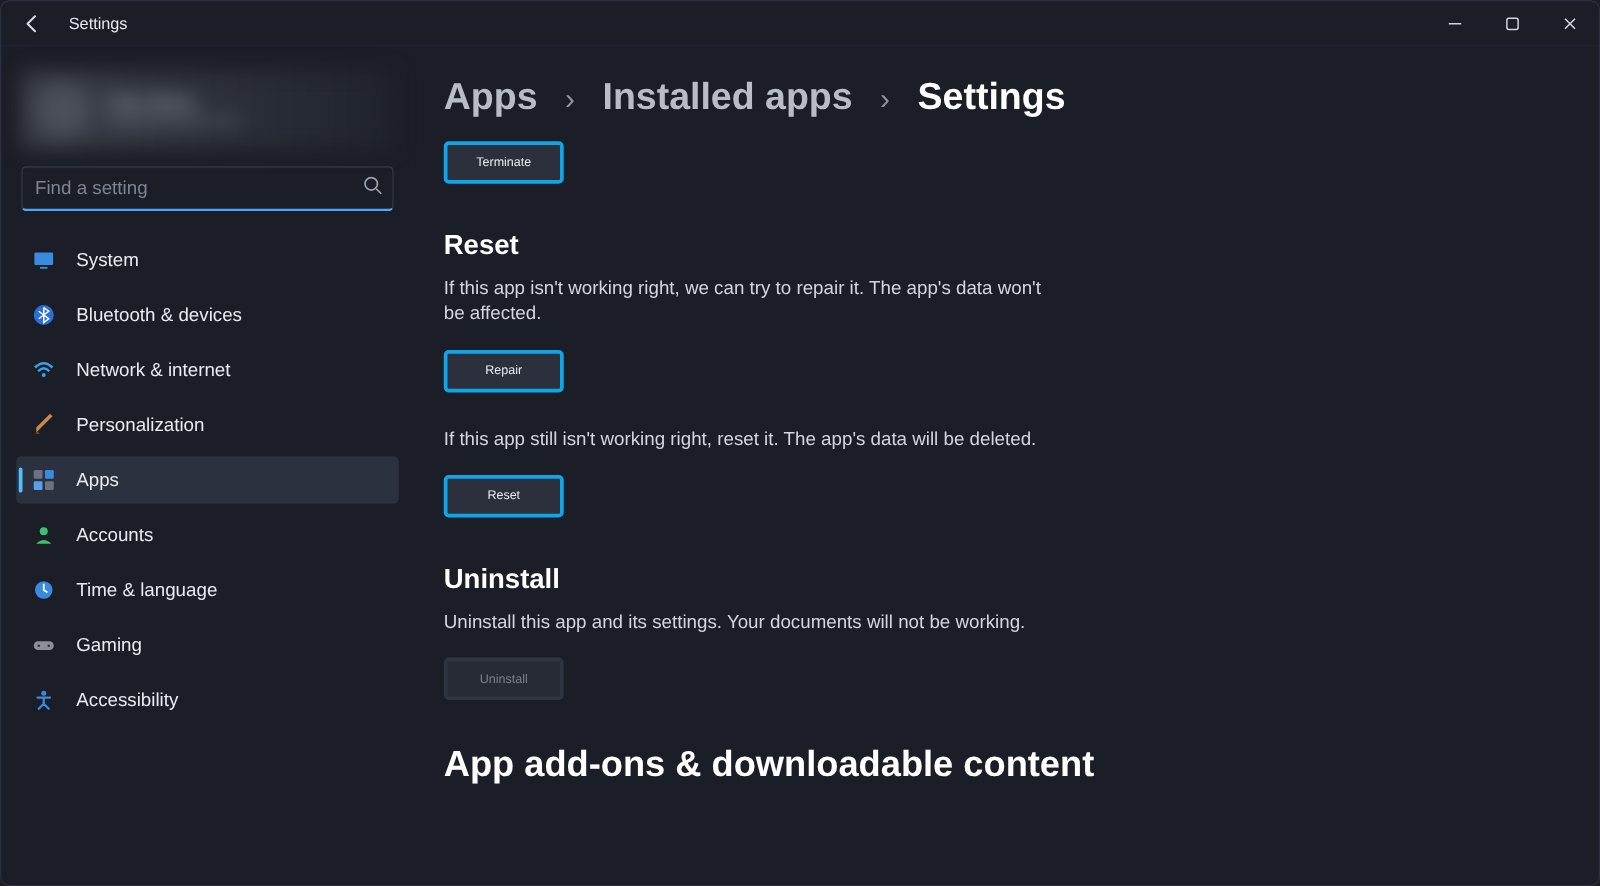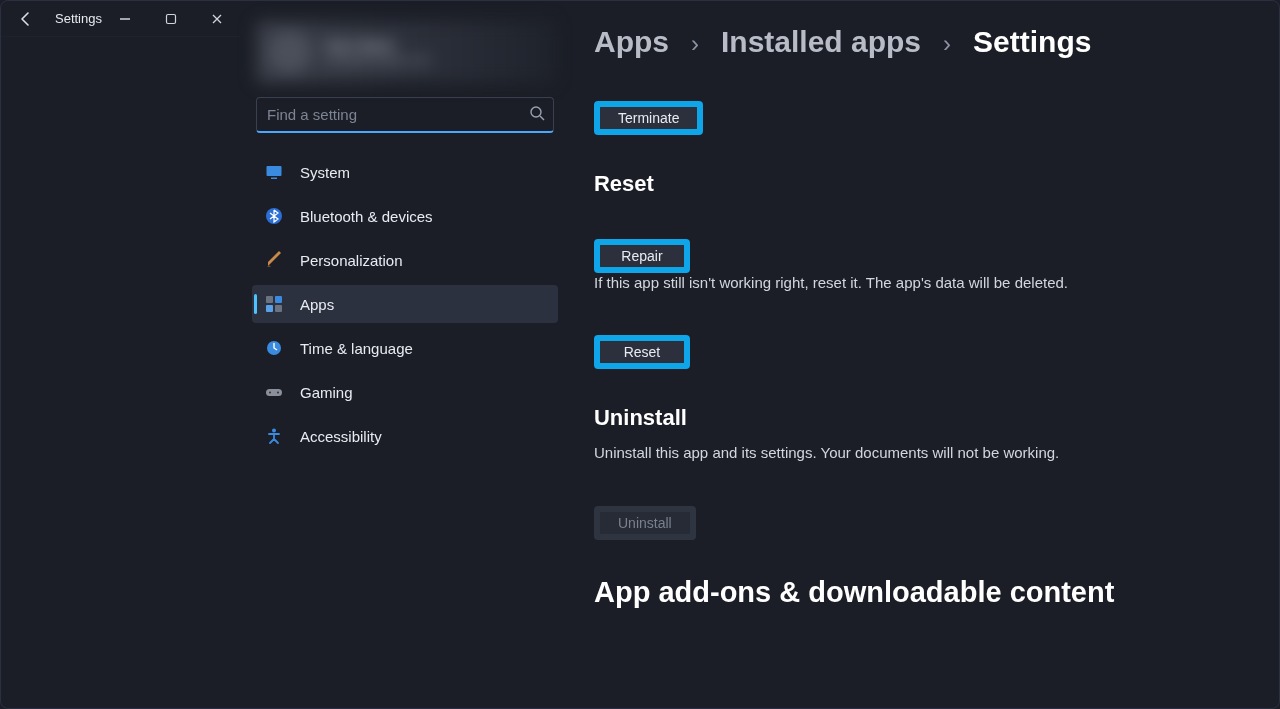--- a/index.html
+++ b/index.html
@@ -5,21 +5,21 @@
   * { box-sizing: border-box; margin: 0; padding: 0; }
   html, body {
     width: 1280px; height: 709px;
     background: #1b1e26;
     color: #ffffff;
     font-family: "Segoe UI", Arial, sans-serif;
     overflow: hidden;
   }
   .window {
     width: 1280px; height: 709px;
-    display: flex; 
+    display: flex; flex-direction: column;
     border: 1px solid #2a3040;
     border-radius: 8px;
     overflow: hidden;
   }
   .titlebar {
     height: 36px;
     display: flex; align-items: center;
     padding: 0 0 0 14px;
     border-bottom: 1px solid #1c2230;
   }
@@ -98,33 +98,32 @@
   .main { flex: 1; padding: 18px 30px 0 24px; overflow-y: hidden; }
   .breadcrumb { display: flex; align-items: baseline; gap: 22px; margin: 6px 0 18px 0; }
   .breadcrumb .crumb { font-size: 30px; font-weight: 600; color: #b7bcc6; cursor: pointer; }
   .breadcrumb .crumb.current { color: #ffffff; }
   .breadcrumb .sep { font-size: 24px; color: #8d93a1; }
   .action-btn {
     display: inline-flex; align-items: center; justify-content: center;
     height: 34px; min-width: 96px;
     padding: 0 18px;
     background: #2b303c;
-    border: 6px solid #0ea5e9;
+    border: 3px solid #0ea5e9;
     border-radius: 4px;
-    color: #e8ebf1; font-size: 14px;
-    cursor: pointer;
-    margin-top: 24px;
+    color: #e8ebf1; font-size: 10px;
+    cursor: pointer;
   }
   .action-btn.disabled { color: #7a808e; border-color: #2f3441; background: #262b36; cursor: default; }
   .section-title { font-size: 22px; font-weight: 600; margin-bottom: 6px; }
   .section-title.lg { font-size: 29px; }
   .desc { color: #d2d6df; font-size: 15px; max-width: 480px; line-height: 1.35; }
   .gap12 { margin-top: 12px; }
   .gap18 { margin-top: 18px; }
-  .gap28 { }
+  .gap28 { margin-top: 28px; }
   .gap36 { margin-top: 36px; }
 </style>
 </head>
 <body>
 
 <div class="window">
   <div class="titlebar">
     <span class="back-icon">
       <svg width="16" height="16" viewBox="0 0 16 16">
           <path d="M10 2 L4 8 L10 14" stroke="currentColor" stroke-width="1.6" fill="none" stroke-linecap="round" stroke-linejoin="round"></path>
@@ -185,36 +184,55 @@
             <svg width="18" height="18" viewBox="0 0 18 18">
                 <circle cx="9" cy="9" r="8" fill="#2b6fd6"></circle>
                 <path d="M9 3 L13 6 L9 9 L13 12 L9 15 V3 M5 6 L9 9 M5 12 L9 9" stroke="#fff" stroke-width="1.2" fill="none"></path>
               </svg>
           </span>
           <span class="n-label">Bluetooth &amp; devices</span>
         </div>
         <div class="nav-item">
           <span class="n-icon">
             <svg width="18" height="18" viewBox="0 0 18 18">
+                <path d="M2 7 Q9 0 16 7" stroke="#3aa0e8" stroke-width="2" fill="none"></path>
+                <path d="M4.5 10 Q9 5 13.5 10" stroke="#3aa0e8" stroke-width="2" fill="none"></path>
+                <circle cx="9" cy="13" r="1.6" fill="#3aa0e8"></circle>
+              </svg>
+          </span>
+          <span class="n-label">Network &amp; internet</span>
+        </div>
+        <div class="nav-item">
+          <span class="n-icon">
+            <svg width="18" height="18" viewBox="0 0 18 18">
                 <path d="M3 15 L6 12 L14 4 L16 2 L14 0 L6 8 L3 11 Z" fill="#c78a4a"></path>
                 <path d="M2 16 L4 14 L6 16 Z" fill="#6d4b2e"></path>
               </svg>
           </span>
           <span class="n-label">Personalization</span>
         </div>
         <div class="nav-item active">
           <span class="n-icon">
             <svg width="18" height="18" viewBox="0 0 18 18">
                 <rect x="1" y="1" width="7" height="7" fill="#6b7280" rx="1"></rect>
                 <rect x="10" y="1" width="7" height="7" fill="#3a8be0" rx="1"></rect>
                 <rect x="1" y="10" width="7" height="7" fill="#5aa0e8" rx="1"></rect>
                 <rect x="10" y="10" width="7" height="7" fill="#6b7280" rx="1"></rect>
               </svg>
           </span>
           <span class="n-label">Apps</span>
+        </div>
+        <div class="nav-item">
+          <span class="n-icon">
+            <svg width="18" height="18" viewBox="0 0 18 18">
+                <circle cx="9" cy="6" r="3.2" fill="#3fbf6f"></circle>
+                <path d="M3 16 Q9 10 15 16 Z" fill="#3fbf6f"></path>
+              </svg>
+          </span>
+          <span class="n-label">Accounts</span>
         </div>
         <div class="nav-item">
           <span class="n-icon">
             <svg width="18" height="18" viewBox="0 0 18 18">
                 <circle cx="9" cy="9" r="7" fill="#3a8be0"></circle>
                 <path d="M9 4 V9 L12 11" stroke="#fff" stroke-width="1.4" fill="none"></path>
               </svg>
           </span>
           <span class="n-label">Time &amp; language</span>
         </div>
@@ -246,20 +264,21 @@
         <span class="sep">›</span>
         <span class="crumb">Installed apps</span>
         <span class="sep">›</span>
         <span class="crumb current">Settings</span>
       </div>
 
       <button class="action-btn">Terminate</button>
 
       <div class="gap36"></div>
       <div class="section-title">Reset</div>
+      <div class="desc gap12">If this app isn't working right, we can try to repair it. The app's data won't be affected.</div>
       <div class="gap18"></div>
       <button class="action-btn">Repair</button>
 
       <div class="desc gap28">If this app still isn't working right, reset it. The app's data will be deleted.</div>
       <div class="gap18"></div>
       <button class="action-btn">Reset</button>
 
       <div class="gap36"></div>
       <div class="section-title">Uninstall</div>
       <div class="desc gap12" style="max-width:none">Uninstall this app and its settings. Your documents will not be working.</div>

